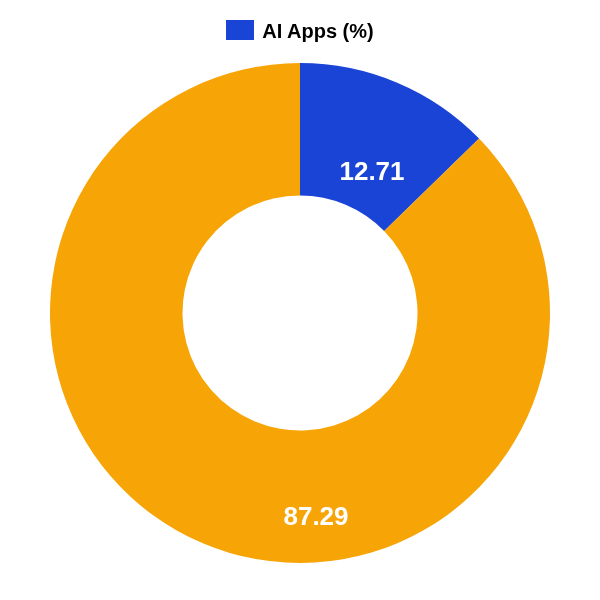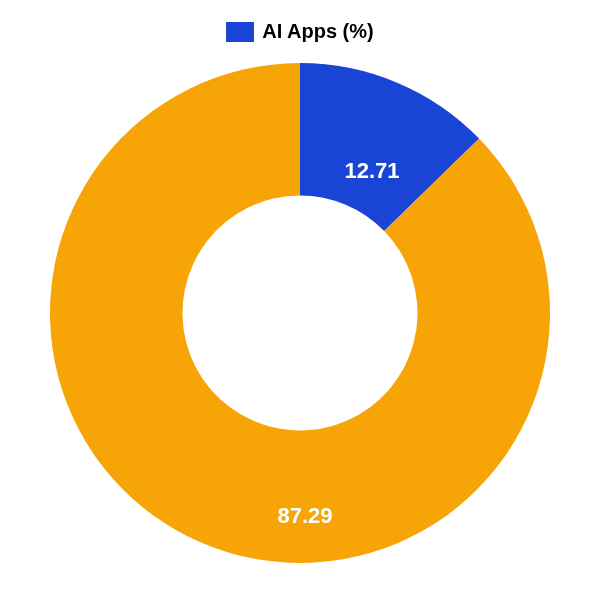--- a/index.html
+++ b/index.html
@@ -14,21 +14,20 @@
       display: flex;
       justify-content: center;
       gap: 20px;
       padding-top: 20px;
       font-size: 20px;
       font-weight: 700;
       color: #000;
     }
     .legend-item {
       display: flex;
-      align-items: center;
       gap: 8px;
     }
     .legend-swatch {
       width: 28px;
       height: 20px;
     }
     .swatch-ai { background: #1a44d6; }
     .swatch-nonai { background: #f7a406; }
     .chart-wrap {
       position: relative;
@@ -37,27 +36,27 @@
     }
     svg.donut {
       position: absolute;
       left: 50%;
       top: 50%;
       transform: translate(-50%, -50%);
     }
     .slice-label {
       position: absolute;
       color: #ffffff;
-      font-size: 22px;
+      font-size: 26px;
       font-weight: 700;
       transform: translate(-50%, -50%);
       white-space: nowrap;
     }
     .label-ai { left: 372px; top: 128px; }
-    .label-nonai { left: 305px; top: 473px; }
+    .label-nonai { left: 316px; top: 473px; }
   </style>
 </head>
 <body>
 
 <div class="legend">
   <div class="legend-item">
     <span class="legend-swatch swatch-ai"></span>
     <span>AI Apps (%)</span>
   </div>
 </div>

